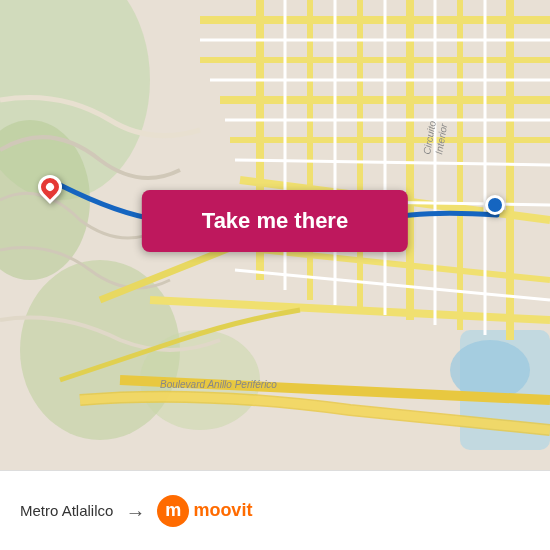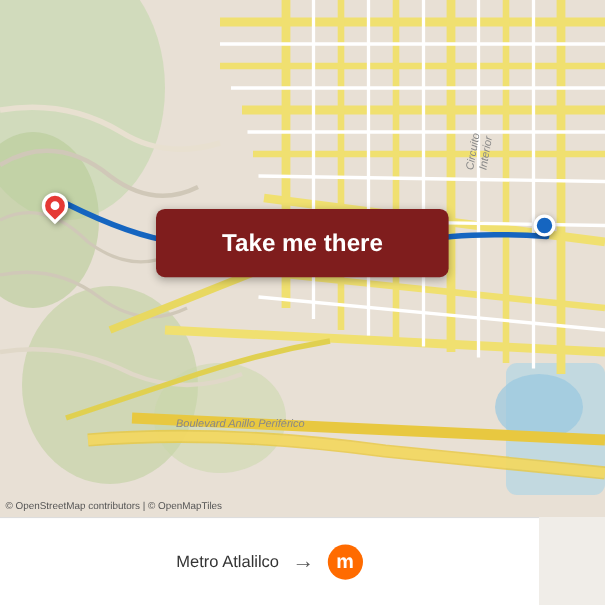--- a/index.html
+++ b/index.html
@@ -27,21 +27,21 @@
       position: absolute;
       top: 0; left: 0;
     }
 
     
     #take-me-there-btn {
       position: absolute;
       left: 50%;
       top: 47%;
       transform: translate(-50%, -50%);
-      background: #7f1d1d;
+      background: #be185d;
       color: white;
       border: none;
       border-radius: 8px;
       padding: 18px 60px;
       font-size: 22px;
       font-weight: 600;
       cursor: pointer;
       white-space: nowrap;
       box-shadow: 0 2px 8px rgba(0,0,0,0.3);
       z-index: 10;
@@ -97,26 +97,26 @@
       position: absolute;
       bottom: 5px;
       left: 5px;
       font-size: 9px;
       color: #555;
       z-index: 5;
     }
 
     
     #bottom-bar {
-      width: 490px;
+      width: 550px;
       height: 80px;
       background: white;
       display: flex;
       align-items: center;
-      justify-content: center;
+      justify-content: flex-start;
       padding: 0 20px;
       border-top: 1px solid #ddd;
     }
 
     .station-name {
       font-size: 15px;
       font-weight: 500;
       color: #333;
     }
 
@@ -221,25 +221,23 @@
       <div class="origin-pin-inner"></div>
     </div>
   </div>
 
   <div class="dest-pin">
     <div class="dest-pin-circle"></div>
   </div>
 
   <button id="take-me-there-btn">Take me there</button>
 
-  <div id="attribution">
-    <span>© OpenStreetMap contributors | © OpenMapTiles</span>
-  </div>
 </div>
 
 <div id="bottom-bar">
   <span class="station-name">Metro Atlalilco</span>
   <span class="arrow-icon">→</span>
 
   <div class="moovit-logo">
     <div class="moovit-logo-icon">m</div>
+    <span class="moovit-text">moovit</span>
   </div>
 </div>
 
 </body></html>

